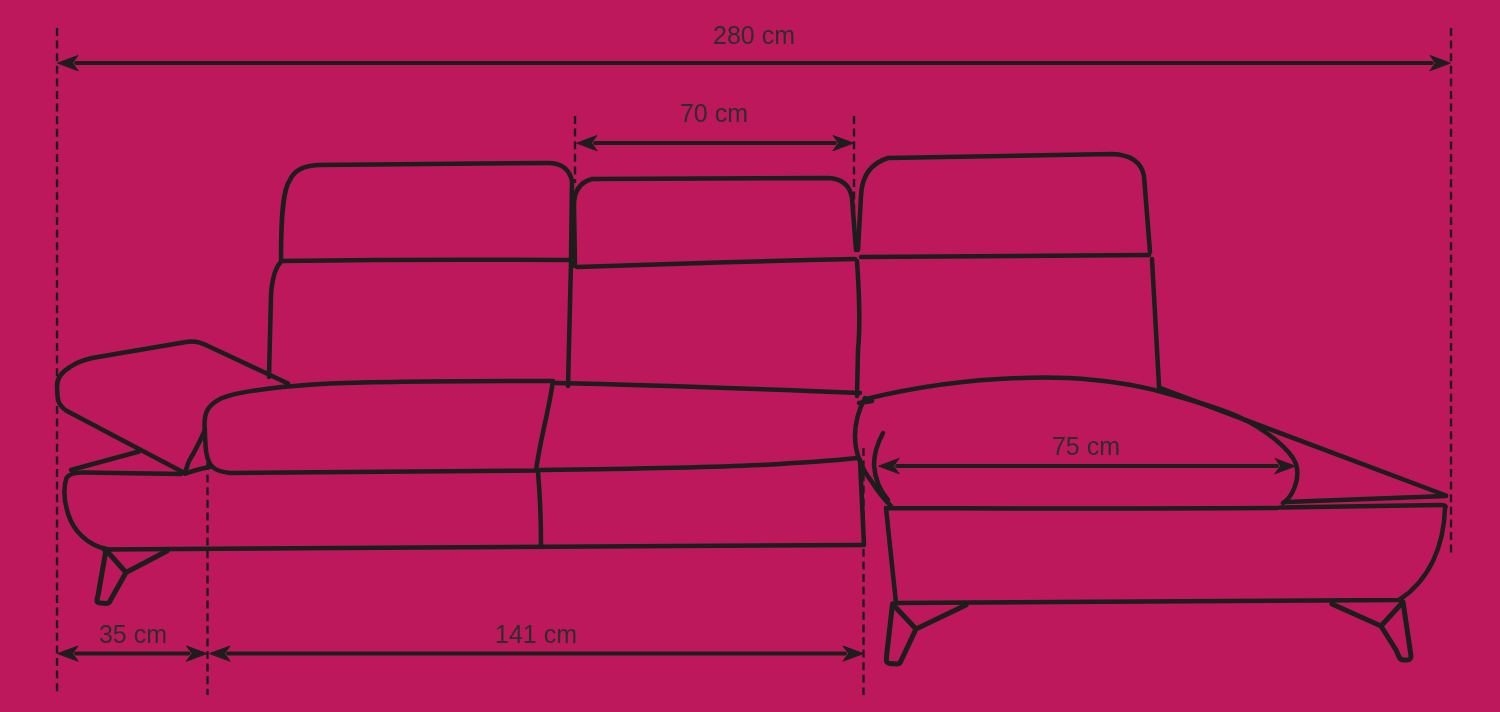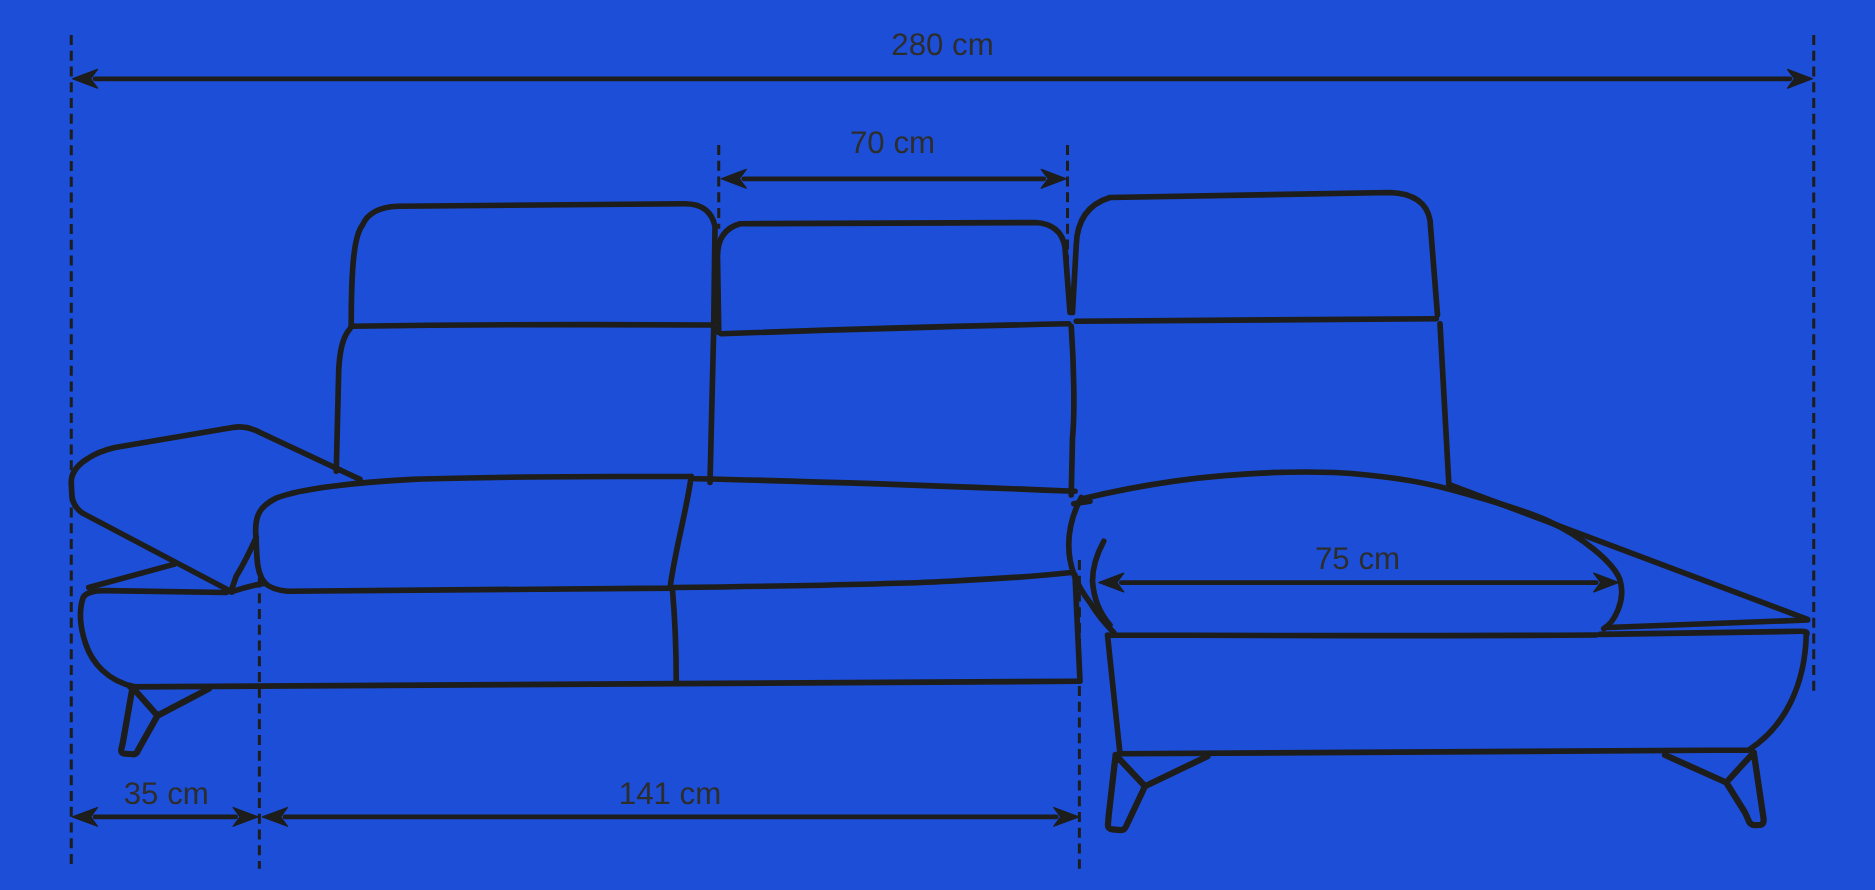--- a/index.html
+++ b/index.html
@@ -1,16 +1,16 @@
 <!DOCTYPE html>
 <html><head>
 <meta charset="utf-8">
 <style>
   html,body{margin:0;padding:0;background:#ffffff;}
-  .wrap{width:1500px;height:712px;position:relative;overflow:hidden;background:#1d4ed8;}
+  .wrap{width:1500px;height:712px;position:relative;overflow:hidden;background:#be185d;}
   svg{display:block;}
   text{font-family:"Liberation Sans", sans-serif;fill:#2d2d2b;}
 </style>
 </head>
 <body>
 
 <div class="wrap">
 <svg width="1500" height="712" viewBox="0 0 1500 712" fill="none" stroke-linecap="round" stroke-linejoin="round">
 
   <path d="M 57,28 V 695" stroke="#1d1d1b" stroke-width="2.4" stroke-dasharray="8 4.6" stroke-linecap="butt"></path>

